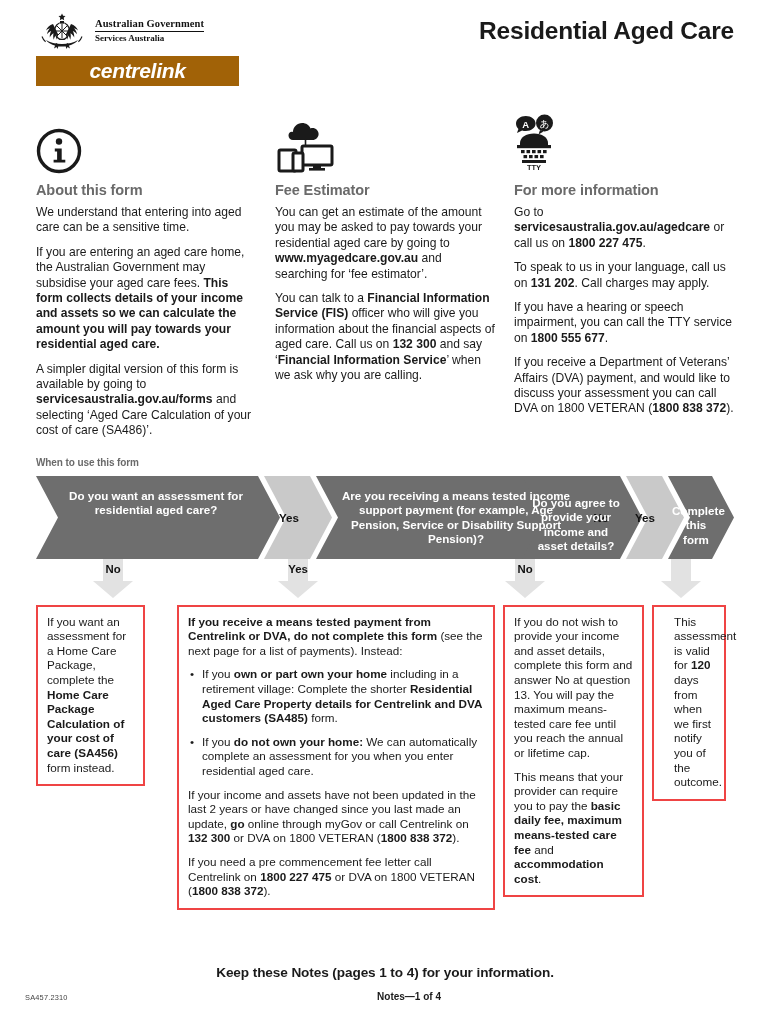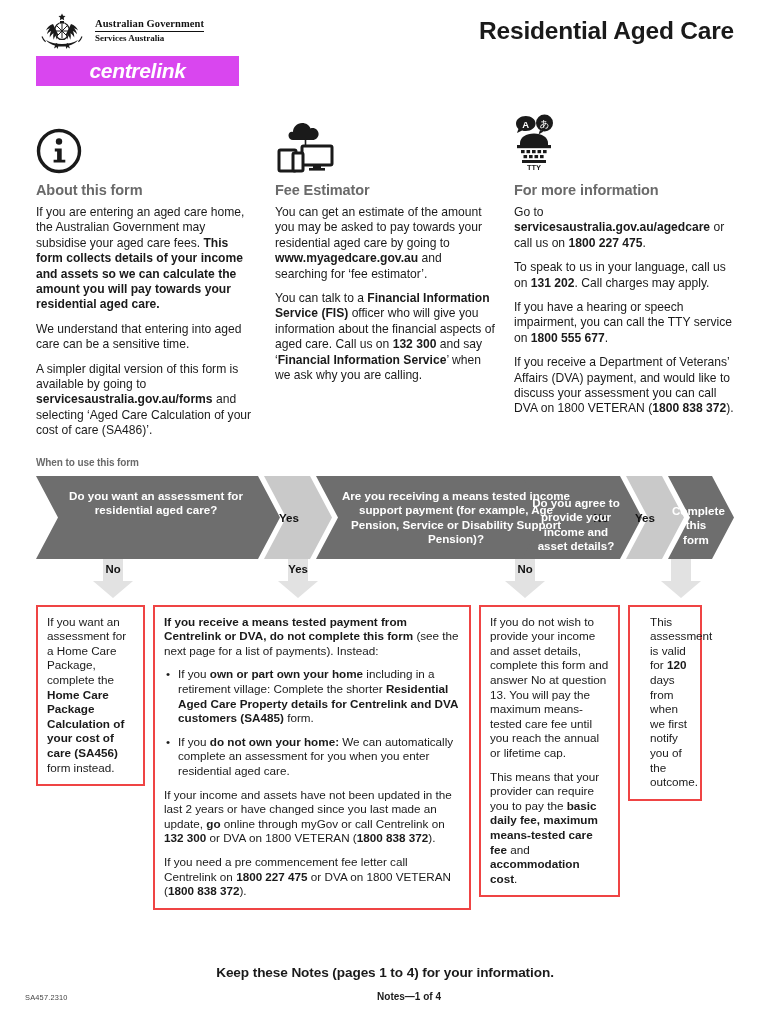--- a/index.html
+++ b/index.html
@@ -19,21 +19,21 @@
             padding-top:12px; }
   .brand { width:248px; }
   .crest-row { display:flex; align-items:center; gap:7px; height:38px; }
   .crest { width:52px; height:38px; flex:0 0 52px; }
   .gov-text { display:flex; flex-direction:column; justify-content:center;
               font-family:"Liberation Serif", serif; }
   .gov-line1 { font-size:10.5px; font-weight:bold; color:#111; letter-spacing:.1px;
                line-height:12px; }
   .gov-rule { height:1px; background:#111; margin:1px 0 1px 0; width:100%; }
   .gov-line2 { font-size:9px; font-weight:bold; color:#111; line-height:11px; }
-  .centrelink-bar { margin-top:6px; background:#d946ef; width:203px; height:30px;
+  .centrelink-bar { margin-top:6px; background:#a16207; width:203px; height:30px;
                     display:flex; align-items:center; justify-content:center; }
   .centrelink-bar span { color:#fff; font-style:italic; font-weight:bold;
                          font-size:21px; letter-spacing:-.3px; }
 
   .titles { text-align:right; padding-top:4px; }
   .title-main { font-size:24.5px; font-weight:bold; color:#1a1a1a; letter-spacing:-.2px;
                 line-height:29px; }
   .title-sub { font-size:17.5px; font-weight:bold; color:#1a1a1a; letter-spacing:-.2px;
                line-height:24px; margin-top:1px; }
 
@@ -67,21 +67,21 @@
   
   .boxes { display:flex; gap:8px; align-items:flex-start; width:698px; }
   .box { border:2px solid #ef4444; padding:8px 9px 9px 9px; background:#fff; }
   .box p { margin:0 0 9px 0; font-size:11.7px; line-height:14.6px; color:#1a1a1a; }
   .box p:last-child { margin-bottom:0; }
   .box ul { margin:0 0 9px 0; padding:0 0 0 14px; list-style:none; }
   .box li { position:relative; font-size:11.7px; line-height:14.6px; margin-bottom:9px; }
   .box li:last-child { margin-bottom:0; }
   .box li:before { content:"\2022"; position:absolute; left:-12px; top:0; }
   .b1 { width:109px; }
-  .b2 { width:318px; }
+  .b2 { width:318px;margin-left:24px; }
   .b3 { width:141px; }
   .b4 { width:74px;padding-left:20px; }
 
   
   .footer { position:absolute; left:0; right:0; bottom:22px; width:770px; }
   .keep { text-align:center; font-size:13.6px; font-weight:bold; color:#1a1a1a;
           letter-spacing:-.1px; }
   .notes { text-align:center; font-size:10px; font-weight:bold; color:#1a1a1a;
            margin-top:11px;margin-left:48px; }
   .formcode { position:absolute; left:25px; bottom:0; font-size:7.4px; color:#444;
@@ -128,22 +128,22 @@
 
     <div class="col">
       <div class="col-icon">
         <svg width="46" height="46" viewBox="0 0 46 46">
           <circle cx="23" cy="23" r="20.5" fill="none" stroke="#1a1a1a" stroke-width="3.4"></circle>
           <circle cx="23" cy="13.5" r="3.2" fill="#1a1a1a"></circle>
           <path d="M18.8 20.5h6.9v11.2h3.6v2.9H17.6v-2.9h3.5v-8.3h-2.3z" fill="#1a1a1a"></path>
         </svg>
       </div>
       <div class="col-head">About this form</div>
+      <p>We understand that entering into aged care can be a sensitive time.</p>
       <p>If you are entering an aged care home, the Australian Government may subsidise your aged care fees. <b>This form collects details of your income and assets so we can calculate the amount you will pay towards your residential aged care.</b></p>
-      <p>We understand that entering into aged care can be a sensitive time.</p>
       <p>A simpler digital version of this form is available by going to <b>servicesaustralia.gov.au/forms</b> and selecting ‘Aged Care Calculation of your cost of care (SA486)’.</p>
     </div>
 
     <div class="col">
       <div class="col-icon">
         <svg width="62" height="58" viewBox="0 0 62 58">
           <path d="M18 16c0-5 4.1-9 9.2-9 3.8 0 7 2.2 8.4 5.4.6-.2 1.2-.3 1.9-.3 3.4 0 6.1 2.7 6.1 6s-2.7 6-6.1 6H18c-2.5 0-4.5-2-4.5-4.5S15.5 15.2 18 16z" fill="#1a1a1a"></path>
           <path d="M30.5 23v7" stroke="#1a1a1a" stroke-width="1.6"></path>
           <rect x="27" y="30" width="30" height="19" rx="1.5" fill="none" stroke="#1a1a1a" stroke-width="3"></rect>
           <path d="M38 49h8v4h-8z" fill="#1a1a1a"></path>

